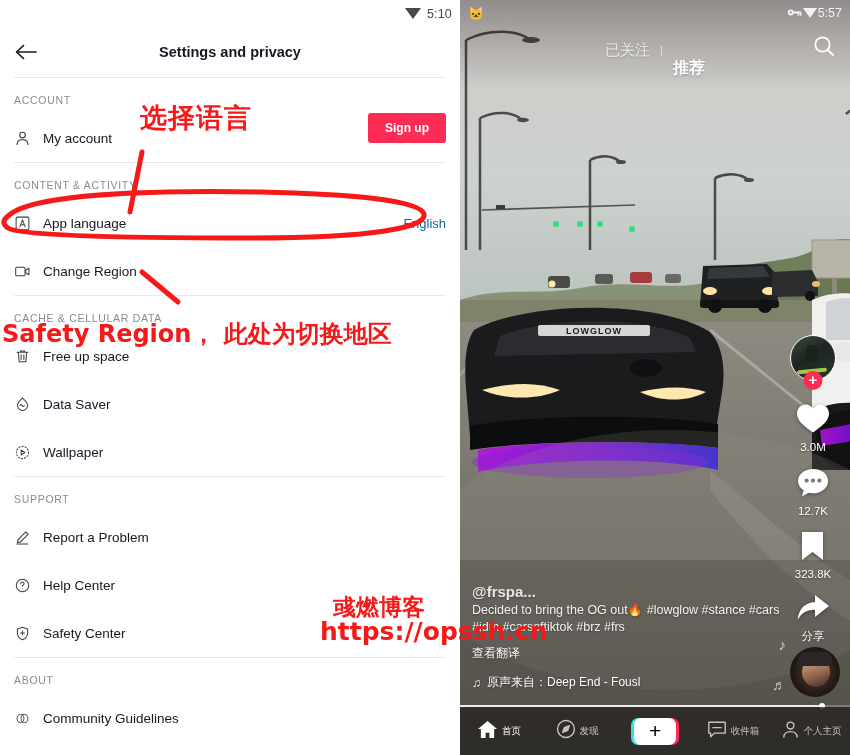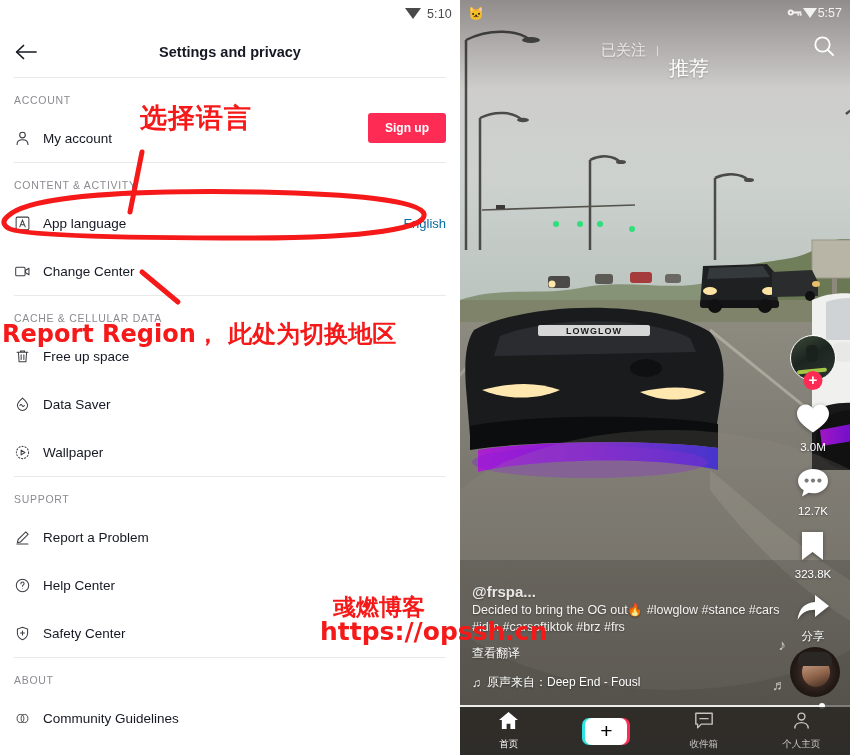--- a/index.html
+++ b/index.html
@@ -60,21 +60,21 @@
     display: flex; align-items: center; padding: 0 8px; color: #f2f2f2;
   }
   .r-statusbar .cat { font-size: 13px; opacity: .92; }
   .r-statusbar .right { margin-left: auto; display: flex; align-items: center; gap: 1px; }
   .r-statusbar .time { font-size: 12.5px; }
   .wifi-tri-w { width: 0; height: 0; border-left: 7px solid transparent; border-right: 7px solid transparent; border-top: 10px solid #f2f2f2; }
 
   .r-topnav { position: absolute; top: 28px; left: 0; right: 0; height: 44px; z-index: 10;
               display: flex; align-items: center; justify-content: center; gap: 10px; color: #fff; }
   .r-topnav .tab { font-size: 15px; opacity: .72; text-shadow: 0 1px 2px rgba(0,0,0,.25); }
-  .r-topnav .tab.active { font-size: 20px; font-weight: normal; opacity: 1; margin-top: 36px; }
+  .r-topnav .tab.active { font-size: 16px; font-weight: bold; opacity: 1; margin-top: 36px; }
   .r-topnav .sep { font-size: 11px; opacity: .6; }
   .r-search { position: absolute; right: 14px; top: 34px; z-index: 11; }
 
   
   .rail { position: absolute; right: 6px; top: 335px; width: 62px; z-index: 12;
           display: flex; flex-direction: column; align-items: center; color: #fff; }
   .avatar-wrap { position: relative; width: 46px; height: 46px; margin-bottom: 22px; }
   .avatar {
     width: 46px; height: 46px; border-radius: 50%; border: 1.5px solid #fff; overflow: hidden;
     background: linear-gradient(150deg,#3c4a3a 0%, #1d2520 45%, #2b3630 100%);
@@ -106,21 +106,21 @@
   
   .caption { position: absolute; left: 12px; bottom: 64px; width: 330px; z-index: 11; color: #fff; }
   .caption .uname { font-size: 15px; font-weight: bold; opacity:.85; text-shadow: 0 1px 2px rgba(0,0,0,.4); }
   .caption .ctext { font-size: 12.5px; line-height: 17px; margin-top: 2px; text-shadow: 0 1px 2px rgba(0,0,0,.4); opacity:.92;}
   .caption .translate { font-size: 12px; font-weight: normal; margin-top: 9px; text-shadow: 0 1px 2px rgba(0,0,0,.4); }
   .caption .music { font-size: 12px; margin-top: 12px; display: flex; align-items: center; gap: 6px; text-shadow: 0 1px 2px rgba(0,0,0,.4); }
 
   
   .r-bottomnav { position: absolute; left: 0; right: 0; bottom: 0; height: 48px; z-index: 15;
                  background: rgba(40,38,34,.82); display: flex; align-items: center; }
-  .nav-item { flex: 1; display: flex; flex-direction: column; align-items: center; justify-content: center; color: #fff; gap: 4px; }
+  .nav-item { flex: 1; display: flex; flex-direction: row; align-items: center; justify-content: center; color: #fff; gap: 4px; }
   .nav-item .nlabel { font-size: 9.5px; }
   .nav-item.dim { opacity: .72; }
   .plus-btn { width: 42px; height: 27px; border-radius: 7px; background: #fff; position: relative;
               display:flex; align-items:center; justify-content:center; }
   .plus-btn:before { content:""; position:absolute; left:-3px; top:0; width:12px; height:27px; border-radius:7px 0 0 7px; background:#30e3e0; z-index:-1;}
   .plus-btn:after  { content:""; position:absolute; right:-3px; top:0; width:12px; height:27px; border-radius:0 7px 7px 0; background:#fe2c55; z-index:-1;}
   .plus-btn span { font-size: 21px; line-height: 20px; color: #000; font-weight: 300; }
   .nav-plus-wrap { flex: 1; display:flex; justify-content:center; align-items:center; }
 
   .progress-bar { position: absolute; left: 0; right: 0; bottom: 48px; height: 2px; background: rgba(255,255,255,.25); z-index: 14;}
@@ -178,21 +178,21 @@
       <span class="label">App language</span>
       <span class="value">English</span>
     </div>
     <div class="row">
       <span class="ico">
         <svg width="17" height="17" viewBox="0 0 20 20" fill="none" stroke="#3c3c42" stroke-width="1.2">
           <rect x="2" y="5" width="11" height="10" rx="1.3"></rect>
           <path d="M13.6 8.6l4-2.4v7.6l-4-2.4z" stroke-linejoin="round"></path>
         </svg>
       </span>
-      <span class="label">Change Center</span>
+      <span class="label">Change Region</span>
     </div>
     <div class="divider"></div>
 
     <div class="sect-head">CACHE &amp; CELLULAR DATA</div>
     <div class="row">
       <span class="ico">
         <svg width="17" height="17" viewBox="0 0 20 20" fill="none" stroke="#3c3c42" stroke-width="1.2" stroke-linecap="round">
           <path d="M3.6 5h12.8M7.6 5V3.4h4.8V5M5.2 5l.8 11.2h8L14.8 5M8.4 8v5.6M11.6 8v5.6"></path>
         </svg>
       </span>
@@ -512,20 +512,29 @@
 
     <div class="r-bottomnav">
       <div class="nav-item">
         <span>
           <svg width="21" height="19" viewBox="0 0 22 20" fill="#fff">
               <path d="M11 1L1 9.5h3V19h5v-5.5h4V19h5V9.5h3z"></path>
             </svg>
         </span>
         <span class="nlabel">首页</span>
       </div>
+      <div class="nav-item dim">
+        <span>
+          <svg width="20" height="20" viewBox="0 0 22 22" fill="none" stroke="#fff" stroke-width="1.5">
+            <circle cx="11" cy="11" r="9.3"></circle>
+              <path d="M14.6 7.4L9.2 9.4 7.4 14.6l5.4-2z" fill="#fff" stroke-linejoin="round"></path>
+          </svg>
+        </span>
+        <span class="nlabel">发现</span>
+      </div>
       <div class="nav-plus-wrap">
         <div class="plus-btn">
           <span>+</span>
         </div>
       </div>
       <div class="nav-item dim">
         <span>
           <svg width="20" height="19" viewBox="0 0 22 20" fill="none" stroke="#fff" stroke-width="1.5" stroke-linejoin="round">
             <path d="M2 2h18v12H8l-4 4v-4H2z"></path>
               <path d="M6.5 8h9" stroke-linecap="round"></path>
@@ -538,16 +547,16 @@
           <svg width="19" height="19" viewBox="0 0 20 20" fill="none" stroke="#fff" stroke-width="1.5" stroke-linecap="round">
             <circle cx="10" cy="5.8" r="3.6"></circle>
               <path d="M3 18c0-3.7 3.1-5.8 7-5.8s7 2.1 7 5.8"></path>
           </svg>
         </span>
         <span class="nlabel">个人主页</span>
       </div>
     </div>
   </div>
 
-  <div class="annot-text" id="annot-region">Report Region， 此处为切换地区</div>
+  <div class="annot-text" id="annot-region">Safety Region， 此处为切换地区</div>
   <div class="watermark" id="wm-cn">彧燃博客</div>
   <div class="watermark" id="wm-url">https://opssh.cn</div>
 </div>
 
 </body></html>

